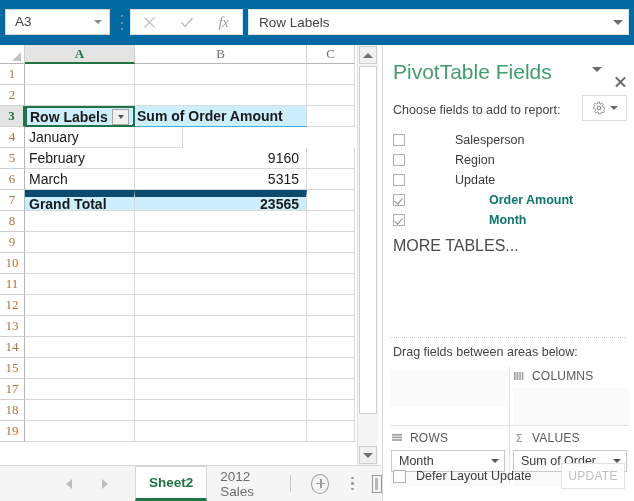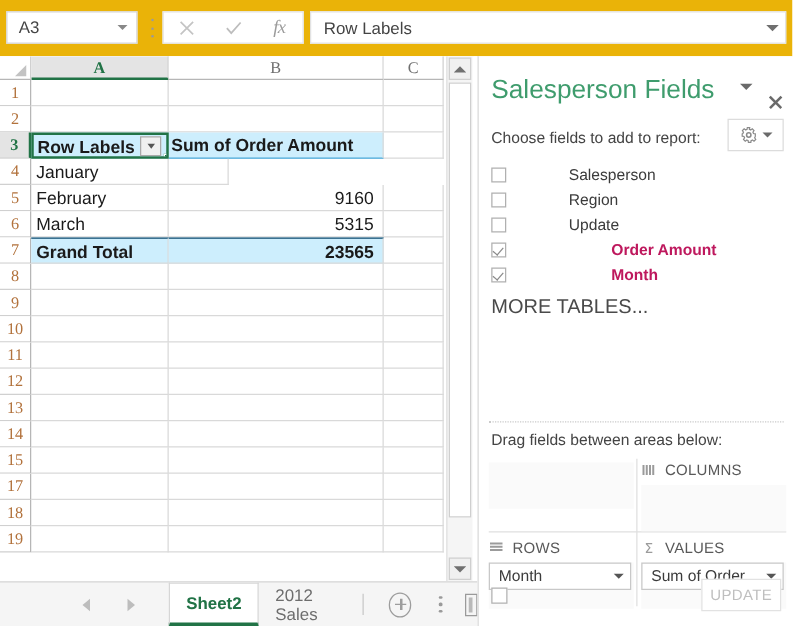--- a/index.html
+++ b/index.html
@@ -13,21 +13,21 @@
   #app {
     position: relative;
     width: 634px; height: 501px;
     background: #ffffff;
   }
 
   
   .formula-row {
     position: absolute; left: 0; top: 0;
     width: 634px; height: 45px;
-    background: #eab308;
+    background: #0369a1;
   }
   .name-box {
     position: absolute; left: 5px; top: 9px;
     width: 105px; height: 26px;
     border: 1px solid #d4d4d4;
     background: #ffffff;
     display: flex; align-items: center;
   }
   .name-box-text {
     flex: 1;
@@ -184,21 +184,21 @@
   .cell.b { width: 172px; justify-content: flex-end; padding-right: 7px; }
   .cell.c { width: 48px; }
   .cell.pivot-head {
     background: #cdeefd;
     font-weight: bold;
     border-bottom: 1px solid #4ba8d8;
   }
   .cell.pivot-total {
     background: #cdeefd;
     font-weight: bold;
-    border-top: 1px solid #0c4a6e;
+    border-top: 7px solid #0c4a6e;
   }
   .cell.sel-cell {
     border: 2px solid #217346;
     position: relative;
     padding-left: 3px;
   }
   .sel-handle {
     position: absolute; right: -3px; bottom: -3px;
     width: 5px; height: 5px;
     background: #217346;
@@ -432,21 +432,21 @@
     border-bottom: 1.6px solid #8a8a8a;
     transform: rotate(40deg);
   }
   .field-label {
     margin-left: 10px;
     font-size: 12.5px;
     color: #3b3b3b;
   }
   .field-item.checked .field-label {
     font-weight: bold;
-    color: #be185d;
+    color: #0f766e;
     margin-left: 44px;
   }
   .more-tables {
     position: absolute; left: 10px; top: 192px;
     font-size: 16px;
     color: #4a4a4a;
   }
 
   .panel-divider {
     position: absolute; left: 8px; top: 292px;
@@ -749,21 +749,21 @@
         <i></i>
       </div>
     <div class="tb-grip">
         <i></i>
       </div>
   </div>
 
   <div class="panel">
 
     <div class="panel-title-row">
-      <span class="panel-title">Salesperson Fields</span>
+      <span class="panel-title">PivotTable Fields</span>
       <div class="panel-ctrls">
         <span class="ctrl-caret"><i class="caret-dn"></i></span>
         <span class="ctrl-close"></span>
       </div>
     </div>
 
     <div class="choose-row">
       <span class="choose-label">Choose fields to add to report:</span>
       <div class="gear-btn">
         <svg width="14" height="14" viewBox="0 0 16 16">
@@ -851,17 +851,18 @@
           <div class="pill">
             <span class="pill-text">Sum of Order ...</span>
             <i class="caret-dn"></i>
           </div>
         </div>
       </div>
     </div>
 
     <div class="defer-row">
       <span class="defer-chk"></span>
+      <span class="defer-label">Defer Layout Update</span>
       <span class="update-btn">UPDATE</span>
     </div>
 
   </div>
 </div>
 
 </body></html>

